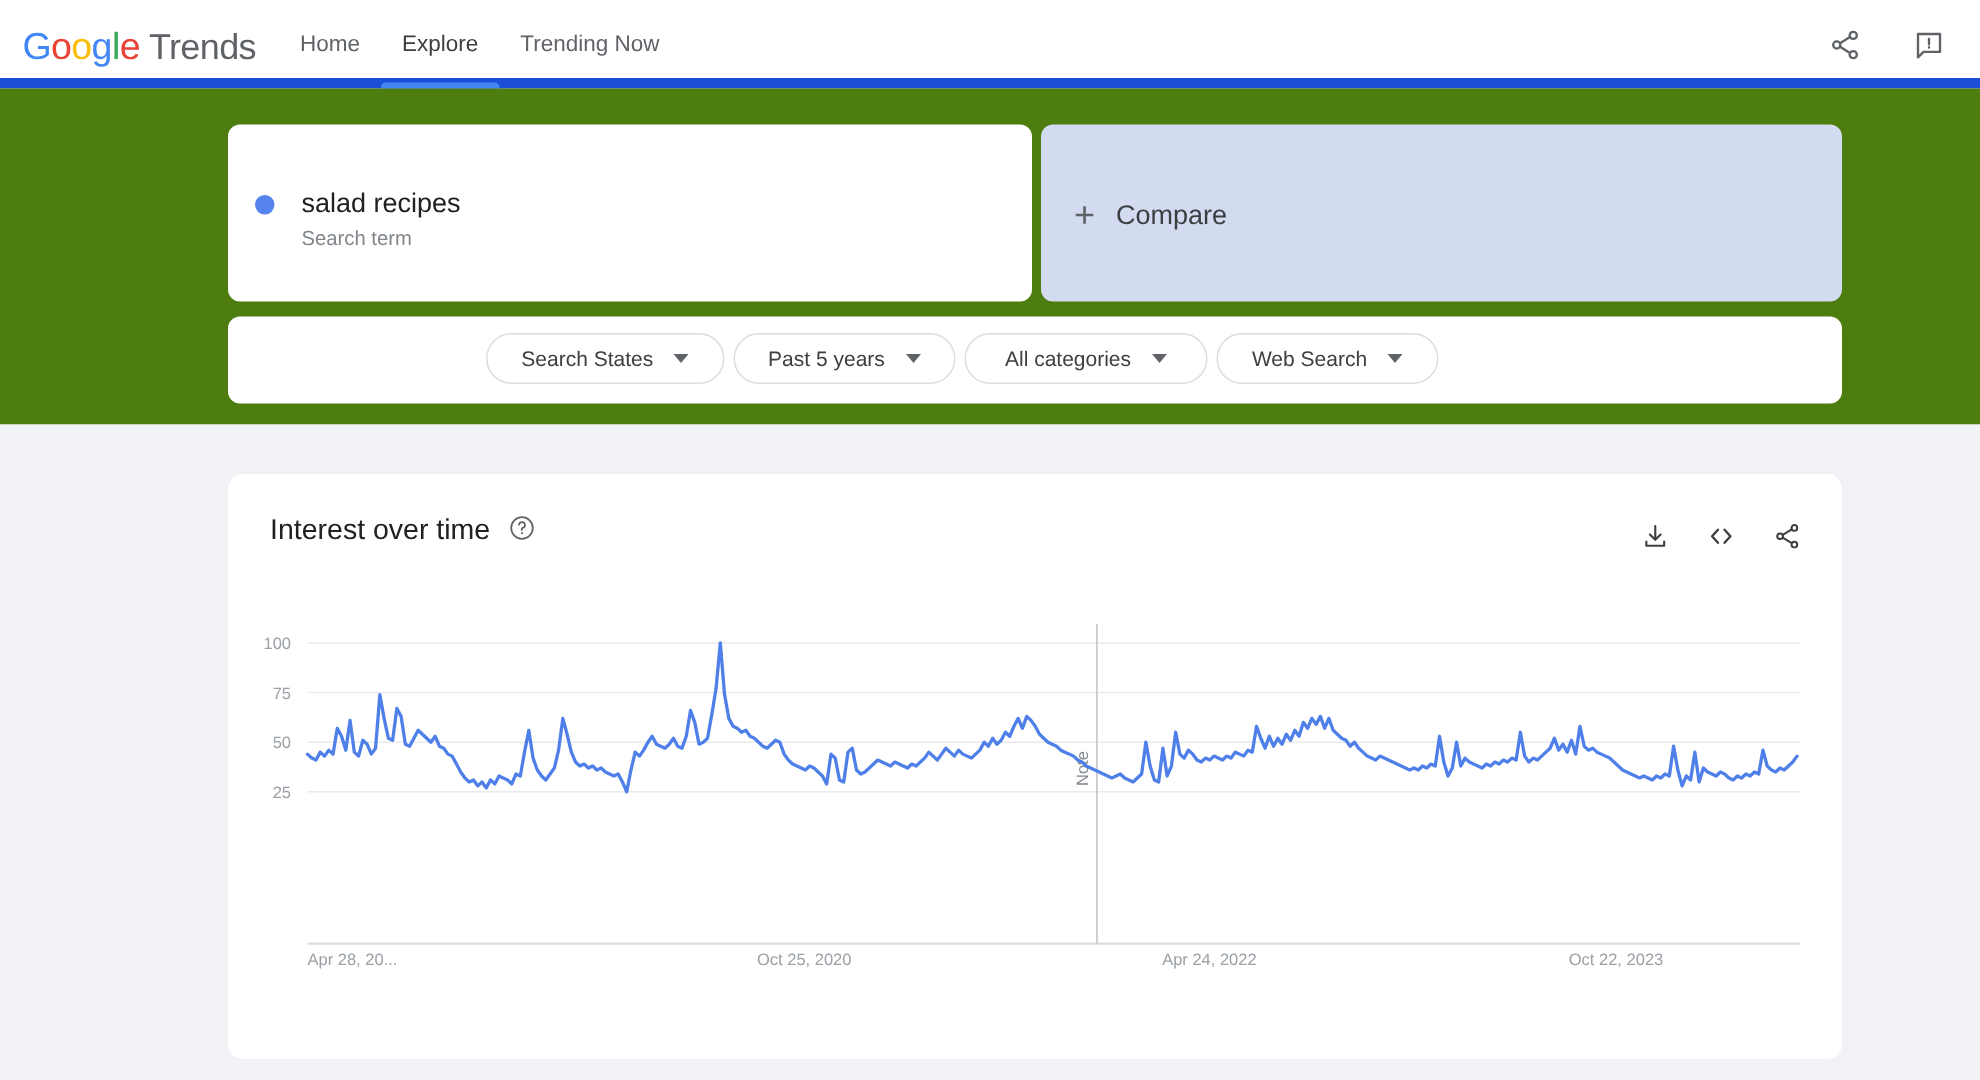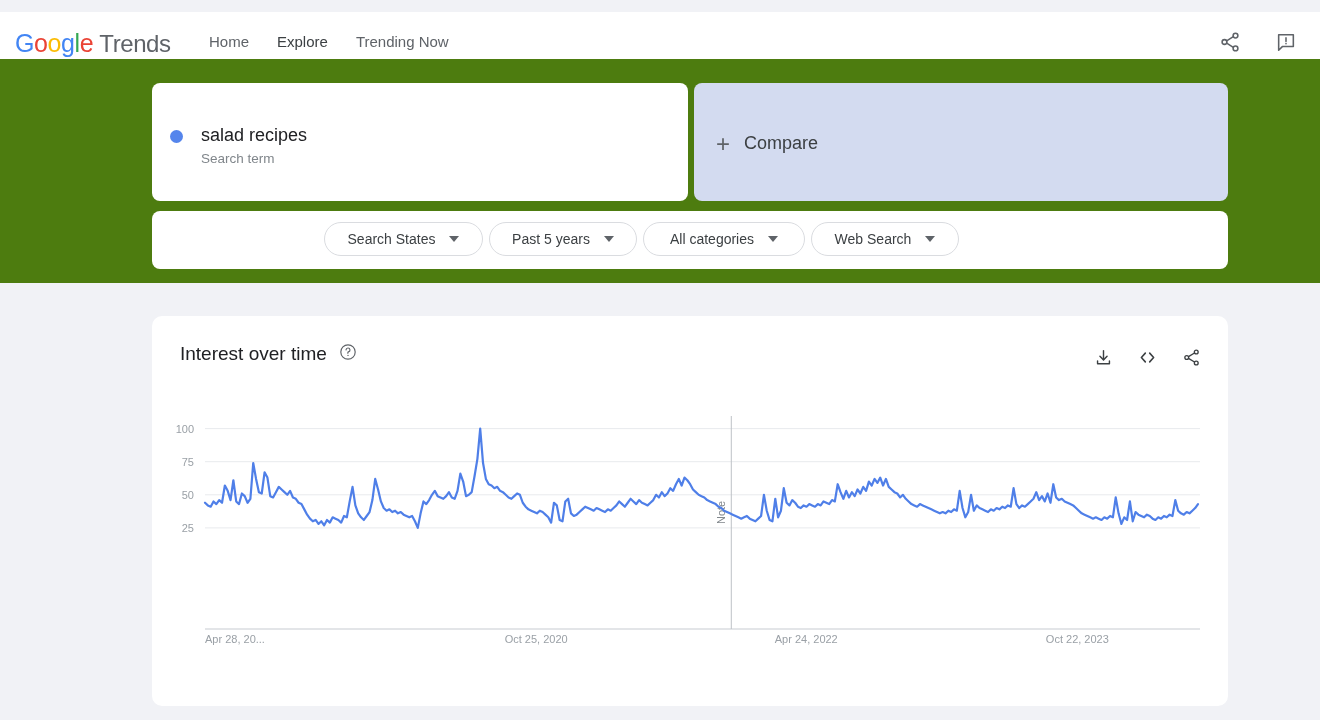--- a/index.html
+++ b/index.html
@@ -14,39 +14,38 @@
     -webkit-font-smoothing: antialiased;
   }
 
   
   .topbar {
     position: absolute;
     top: 0; left: 0;
     width: 1320px;
     height: 59px;
     background: #ffffff;
-    border-bottom: 1px solid #1d4ed8;
-    margin-top: 12px;
+    border-bottom: 7px solid #1d4ed8;
   }
   .brand {
     position: absolute;
     left: 15px; top: 17px;
     font-size: 25px;
     letter-spacing: -0.4px;
     white-space: nowrap;
   }
   .brand .g1 { color: #4285f4; }
   .brand .o1 { color: #ea4335; }
   .brand .o2 { color: #fbbc05; }
   .brand .g2 { color: #4285f4; }
   .brand .l1 { color: #34a853; }
   .brand .e1 { color: #ea4335; }
   .brand .word { color: #5f6368; margin-left: 6px; font-size: 24px; }
 
-  .nav { position: absolute; left: 195px; top: 0; height: 59px; }
+  .nav { position: absolute; left: 186px; top: 0; height: 59px; }
   .nav-item {
     position: relative;
     display: inline-block;
     height: 59px;
     padding: 0 14px;
     line-height: 59px;
     font-size: 15px;
     color: #5f6368;
     cursor: pointer;
     white-space: nowrap;

